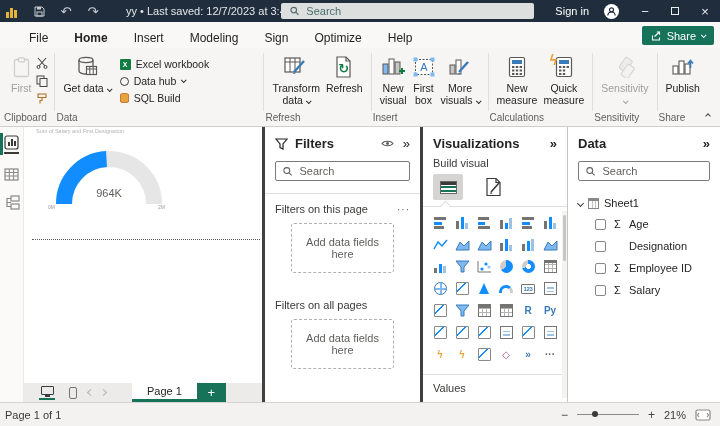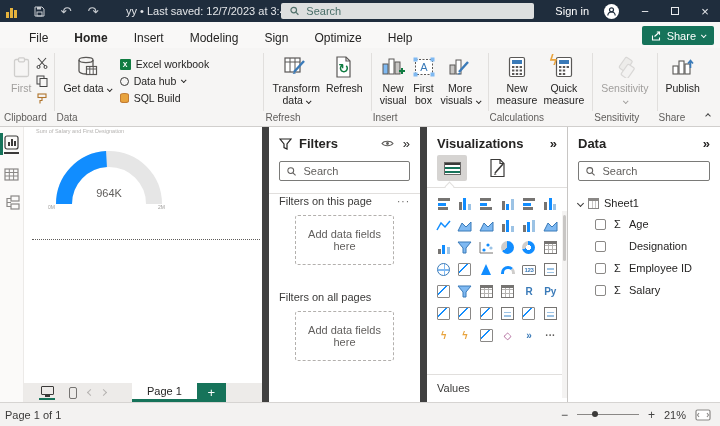--- a/index.html
+++ b/index.html
@@ -73,29 +73,29 @@
   .mon-under{width:16px;height:2px;background:var(--accent);margin-top:2px;}
   .phone{width:8px;height:12px;border:1.2px solid #767472;border-radius:2px;}
   .nav-ar{color:#B5B3B1;padding:0 4px;display:flex;align-items:center;}
   .nav-ar .cv{width:5px;height:5px;}
   .cv.left{transform:rotate(135deg);}
   .cv.right{transform:rotate(-45deg);}
   .pagetab{background:#fff;display:flex;align-items:center;padding:0 15px;font-size:11px;border-bottom:3px solid var(--accent);margin-left:22px;}
   .addpage{width:29px;background:var(--accent);color:#fff;display:flex;align-items:center;justify-content:center;font-size:13px;}
 
   
-  .pane{background:#fff;border-left:7px solid #404040;display:flex;flex-direction:column;position:relative;}
+  .pane{background:#fff;border-left:3px solid #404040;display:flex;flex-direction:column;position:relative;}
   .pane-head{display:flex;align-items:center;justify-content:space-between;padding:9px 10px 4px;font-size:13px;font-weight:bold;color:var(--ink);}
   .ph-icons{display:flex;align-items:center;gap:9px;font-weight:normal;}
   .chev2{font-size:13px;color:var(--ink);line-height:1;}
   .searchbox{margin:6px 10px 0;height:20px;border:1px solid #7A7A78;border-radius:2px;display:flex;align-items:center;gap:7px;padding:0 7px;}
   .searchbox input{border:0;outline:0;width:100%;font-size:11px;color:var(--sub);font-family:inherit;background:transparent;}
   .searchbox input::placeholder{color:var(--sub);opacity:1;}
   .f-div{border-bottom:1px solid var(--line);margin-top:12px;}
-  .sec-row{display:flex;align-items:center;justify-content:space-between;margin:1px 10px 8px;font-size:11px;color:#3B3A39;}
+  .sec-row{display:flex;align-items:center;justify-content:space-between;margin:9px 10px 8px;font-size:11px;color:#3B3A39;}
   .dots{color:var(--sub);letter-spacing:1px;font-size:10px;}
   .dropzone{margin:0 26px;border:1px dashed #B3B0AD;border-radius:3px;padding:12px 4px;text-align:center;font-size:11px;color:var(--sub);}
 
   
   .bv-label{font-size:11px;color:#3B3A39;margin:2px 10px 5px;}
   .modebar{display:flex;align-items:flex-start;gap:16px;margin:0 10px;}
   .modebtn{width:30px;height:26px;display:flex;align-items:center;justify-content:center;border-radius:2px;}
   .modebtn.sel{background:#D6D4D2;}
   .bv-glyph{width:17px;height:13px;border:1px solid #6a6867;background:linear-gradient(#3B3A39 0 2.5px,#fff 2.5px 4px,transparent 4px),repeating-linear-gradient(#16735A 0 2px,#fff 2px 4px);}
   .mode-div{position:relative;border-bottom:1px solid var(--line);margin-top:6px;height:1px;}
@@ -514,20 +514,21 @@
         <span>Filters on all pages</span>
       </div>
       <div class="dropzone">Add data fields here</div>
     </div>
 
     <div class="pane" style="width:147px;">
       <div class="pane-head">
         <span>Visualizations</span>
         <span class="chev2">»</span>
       </div>
+      <div class="bv-label">Build visual</div>
       <div class="modebar">
         <span class="modebtn sel">
             <span class="bv-glyph"></span>
           </span>
         <span class="modebtn">
           <svg width="18" height="20" viewBox="0 0 18 20">
               <path d="M2 1.5 h9 l4 4 v13 h-13 z" fill="none" stroke="#3B3A39" stroke-width="1.2"></path>
               <path d="M11 1.5 v4 h4" fill="none" stroke="#3B3A39" stroke-width="1.2"></path>
               <line x1="6" y1="15" x2="14" y2="6" stroke="#3B3A39" stroke-width="1.6"></line>
               <path d="M4.8 16.8 l1.2-1.8 1.6 1.4 z" fill="#3B3A39"></path>

